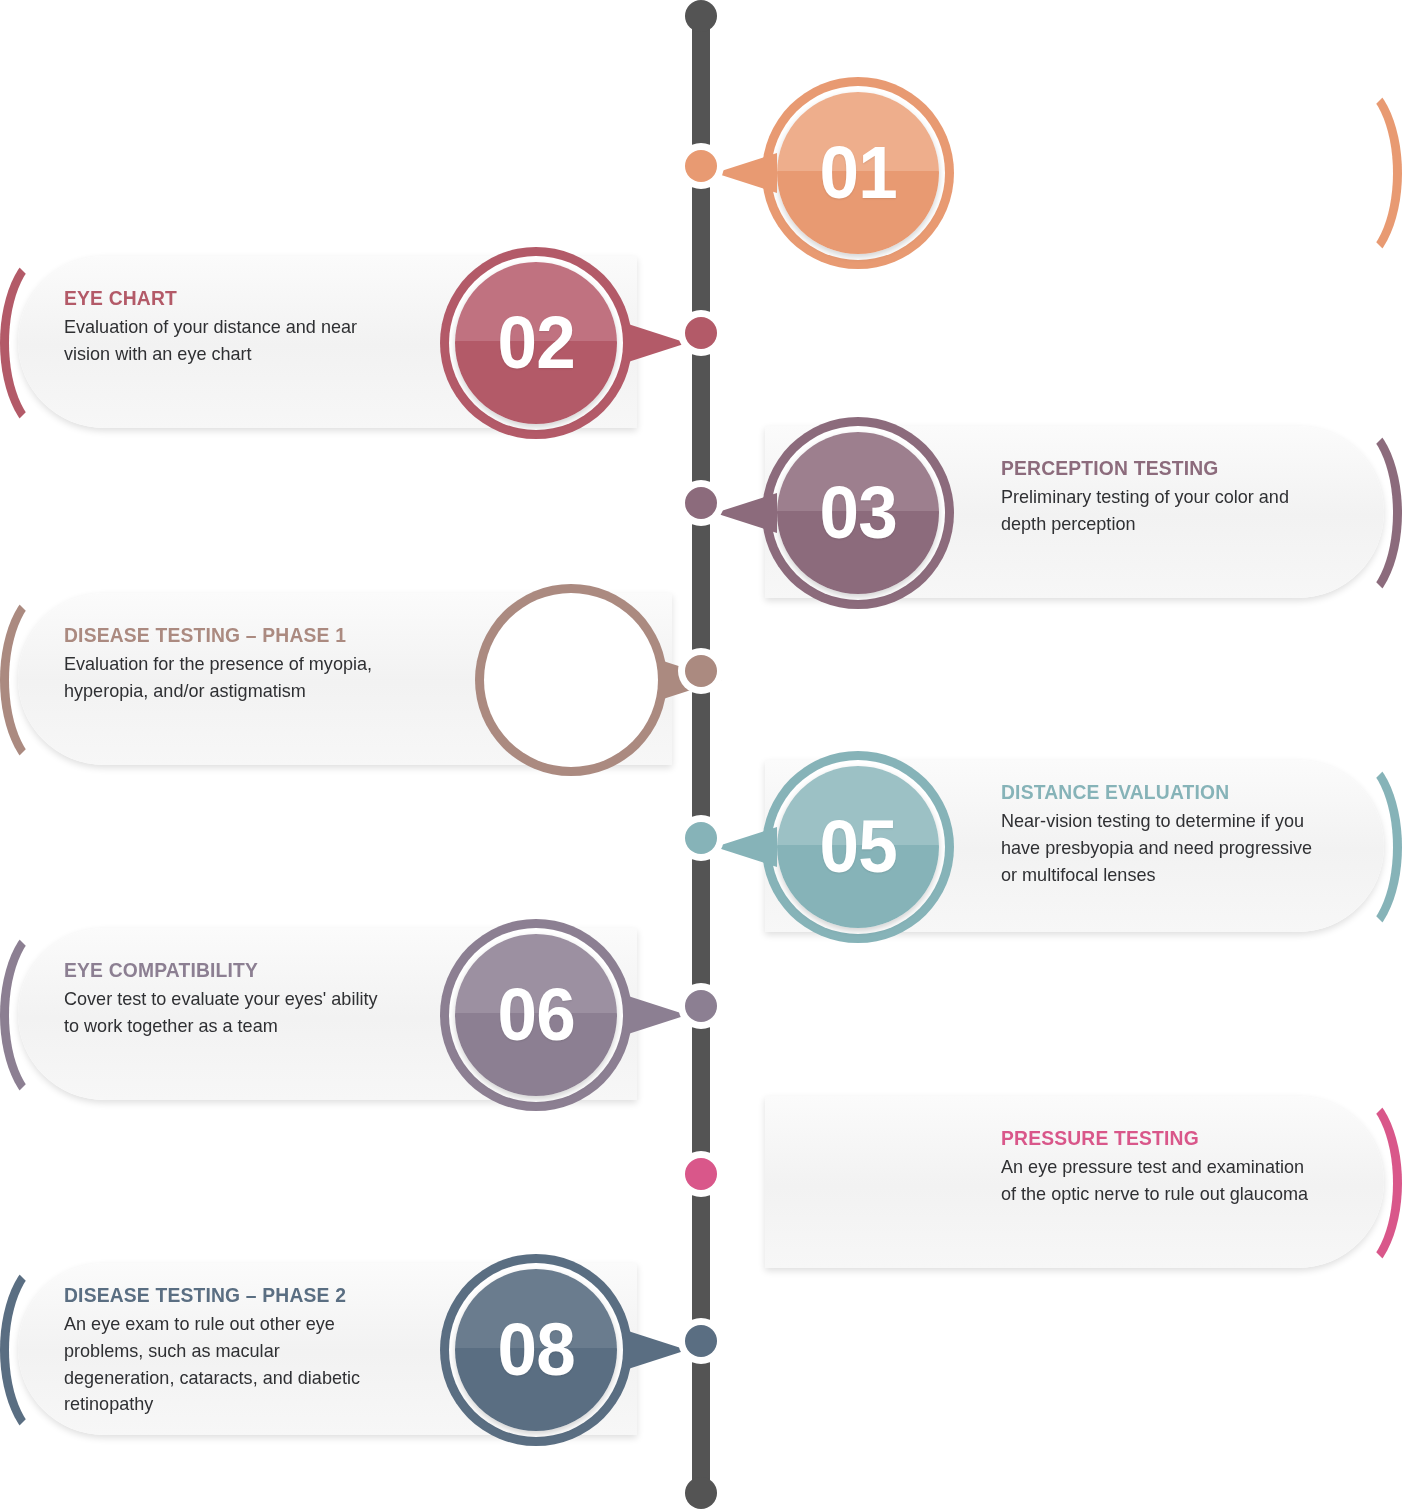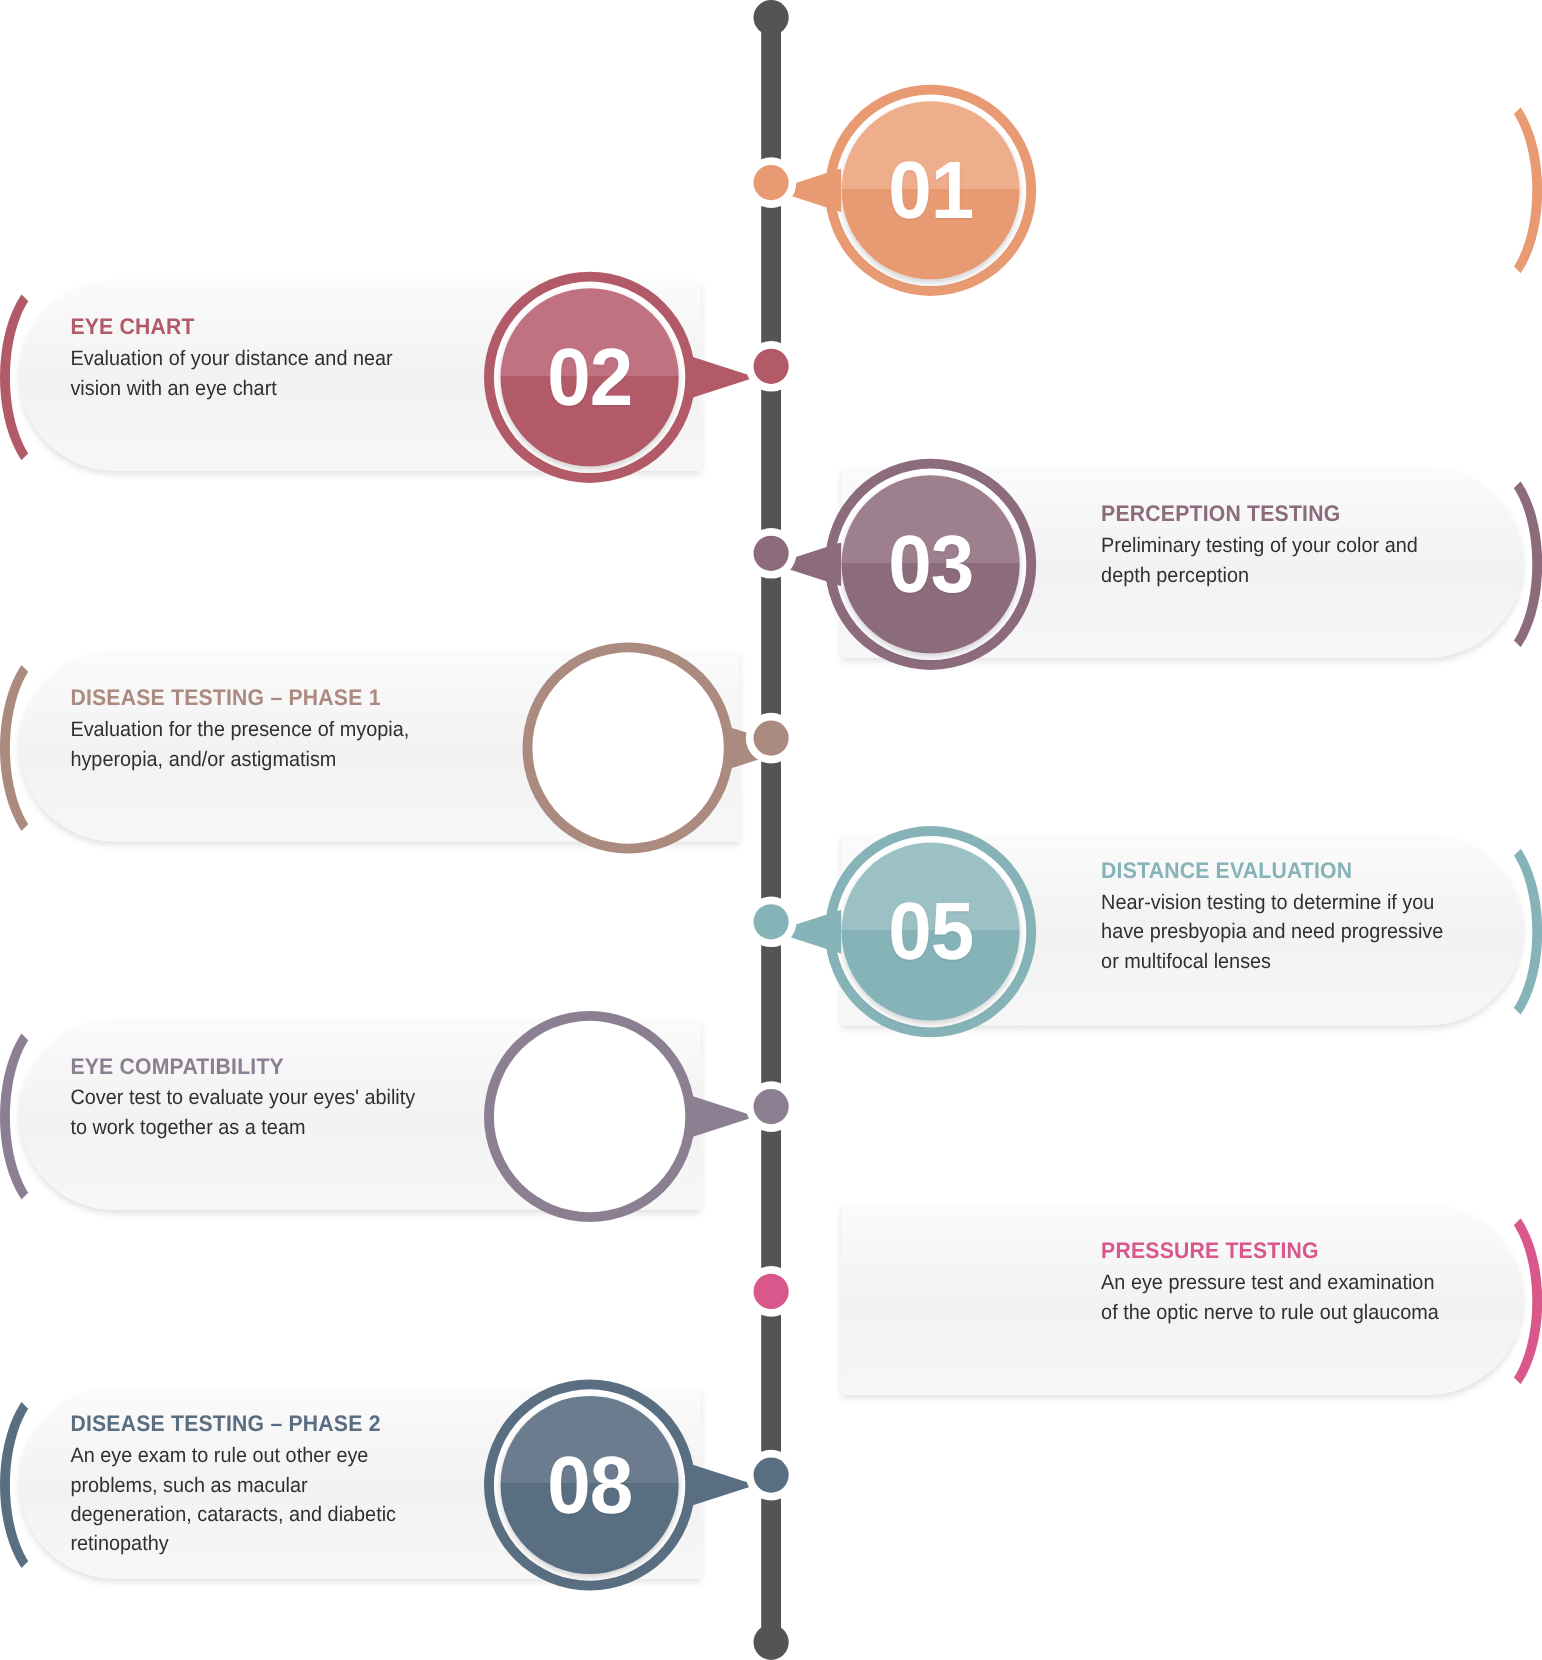--- a/index.html
+++ b/index.html
@@ -64,21 +64,21 @@
     font-stretch:condensed;transform:scaleX(.94);transform-origin:left center;
   }
   .t-desc{
     font-size:19px;color:#2f3033;line-height:1.42;margin:0;
     transform:scaleX(.95);transform-origin:left center;
   }
   .txt.tight{top:20px;}
 
   
   .badge{position:absolute;top:-1px;width:206px;height:192px;z-index:4;}
-  .row.right .badge{left:6px;}
+  .row.right .badge{left:18px;}
   .row.left  .badge{right:18px;}
 
   
   .pointer{position:absolute;top:76px;width:62px;height:40px;z-index:3;}
   .row.right .pointer{left:-44px;
     clip-path:polygon(0% 50%, 100% 0%, 100% 100%);}
   .row.left .pointer{right:-44px;
     clip-path:polygon(100% 50%, 0% 0%, 0% 100%);}
 
   .ring-outer{
@@ -204,20 +204,23 @@
       <div class="panel">
         <div class="txt">
           <div class="t-title" style="color: rgb(140, 127, 146);">EYE COMPATIBILITY</div>
           <div class="t-desc">Cover test to evaluate your eyes' ability to work together as a team</div>
         </div>
       </div>
       <div class="badge">
         <div class="pointer" style="background:#8c7f92"></div>
         <div class="ring-outer"></div>
         <div class="ring-white"></div>
+        <div class="disc">
+          <span class="num">06</span>
+        </div>
       </div>
     </div>
     <div class="row right" style="top: 1088px; --c: #d9578a; --cl: #e07397;">
       <div class="cap-arc">
         <div class="arcshape"></div>
       </div>
       <div class="panel">
         <div class="txt">
           <div class="t-title" style="color: rgb(217, 87, 138);">PRESSURE TESTING</div>
           <div class="t-desc">An eye pressure test and examination of the optic nerve to rule out glaucoma</div>

